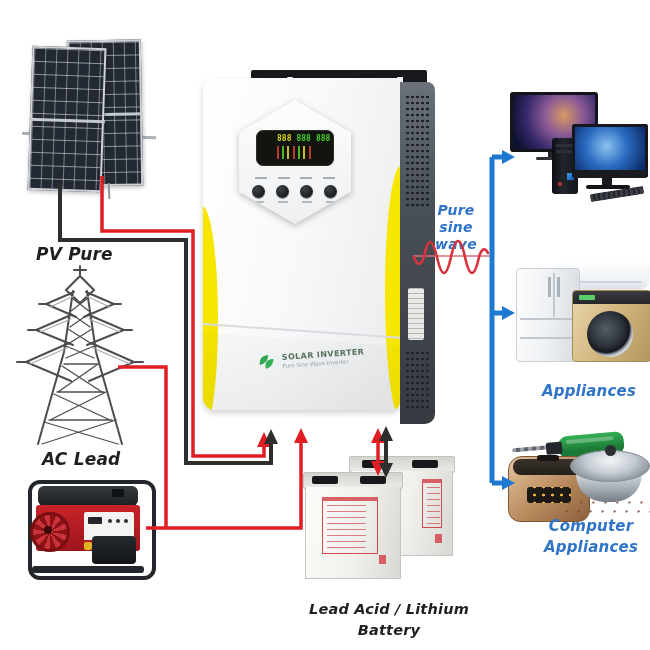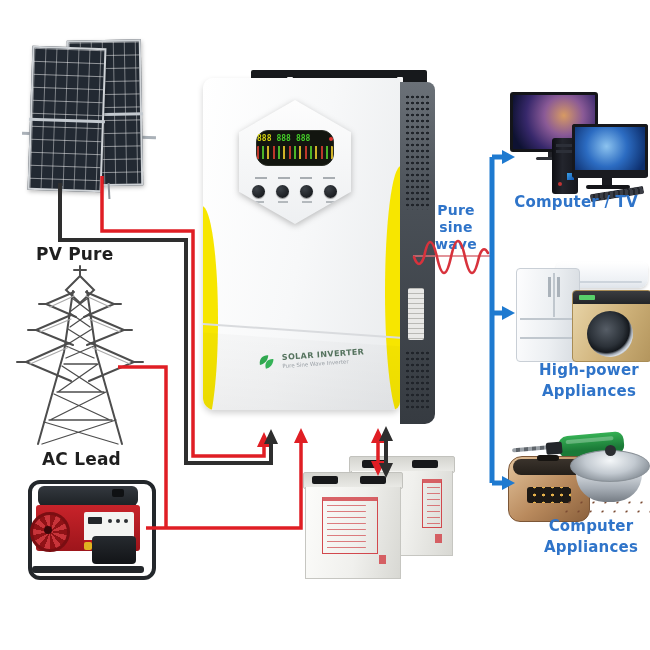--- a/index.html
+++ b/index.html
@@ -1,20 +1,20 @@
 <!DOCTYPE html>
 <html><head>
 <meta charset="utf-8">
 <style>
   html,body{margin:0;padding:0;background:#fff;}
   .stage{position:relative;width:650px;height:650px;background:#fff;overflow:hidden;
          font-family:"DejaVu Sans",sans-serif;}
   .abs{position:absolute;}
   
-  .lbl{position:absolute;font-weight:bold;letter-spacing:.2px;white-space:nowrap;}
+  .lbl{position:absolute;font-weight:bold;font-style:italic;letter-spacing:.2px;white-space:nowrap;}
   .lbl-dark{color:#1f1f1f;font-size:17px;}
   .lbl-blue{color:#2f74c9;font-size:15px;}
   .lbl-center{text-align:center;white-space:normal;line-height:21px;}
   
   .pv-group{left:26px;top:40px;width:122px;height:160px;}
   .pv-rail{position:absolute;left:-4px;top:94px;width:134px;height:3px;background:#aab1b8;transform:rotate(2deg);}
   .pv-panel{position:absolute;border:2px solid #cfd3d7;background-color:#222932;
     background-image:linear-gradient(rgba(255,255,255,.5) 1px,transparent 1px),
                      linear-gradient(90deg,rgba(255,255,255,.4) 1px,transparent 1px);
     background-size:100% 13px,11px 100%;box-shadow:1px 2px 4px rgba(0,0,0,.25);}
@@ -47,21 +47,21 @@
   .yl{position:absolute;width:32px;background:#f7e600;border-radius:50%;}
   .yl-left{left:-17px;top:128px;height:228px;}
   .yl-right{right:-17px;top:88px;height:252px;}
   .inv-seam{position:absolute;left:-8px;top:252px;width:216px;height:2px;background:#d9dbde;transform:rotate(4deg);}
   .inv-shade{position:absolute;left:-8px;top:254px;width:220px;height:90px;transform:rotate(4deg);transform-origin:left top;
     background:linear-gradient(180deg,rgba(0,0,0,.02),rgba(0,0,0,.06));}
   .hexwrap{position:absolute;left:36px;top:22px;filter:drop-shadow(0 2px 3px rgba(0,0,0,.25));}
   .hex{width:112px;height:124px;position:relative;background:linear-gradient(180deg,#fdfdfd,#eef0f2);
     clip-path:polygon(50% 0,100% 26%,100% 74%,50% 100%,0 74%,0 26%);}
   .scr{position:absolute;left:17px;top:30px;width:78px;height:36px;background:#12150f;border:1px solid #2a2d26;
-    border-radius:12px;box-sizing:border-box;padding:4px 0 3px;}
+    border-radius:7px;box-sizing:border-box;padding:4px 20px 3px;}
   .scr-digits{display:flex;gap:5px;align-items:center;font-family:"DejaVu Sans Mono",monospace;font-size:8px;font-weight:bold;line-height:8px;}
   .d-grn{color:#46d02a;} .d-yel{color:#d8d612;}
   .scr-dot{width:4px;height:4px;background:#e23430;border-radius:50%;margin-left:auto;}
   .scr-px{margin-top:3px;height:13px;opacity:.92;border-radius:1px;
     background-image:repeating-linear-gradient(90deg,#cc3a2e 0 2px,#12150f 2px 5px,#53c22b 5px 7px,#12150f 7px 10px,#e0c02a 10px 12px,#12150f 12px 16px),
       repeating-linear-gradient(0deg,rgba(18,21,15,.55) 0 2px,transparent 2px 4px);}
   .ledrow{position:absolute;left:16px;top:77px;width:80px;display:flex;justify-content:space-between;}
   .led{width:12px;height:2px;background:#a8adb2;}
   .btnrow{position:absolute;left:13px;top:85px;width:86px;display:flex;justify-content:space-between;}
   .btncell{width:14px;}
@@ -377,29 +377,29 @@
     <g stroke="#1e7ad0" stroke-width="5" fill="none">
       <path d="M492,157 L492,483"></path>
       <path d="M492,157 L504,157" marker-end="url(#arBl)"></path>
       <path d="M492,313 L504,313" marker-end="url(#arBl)"></path>
       <path d="M492,483 L504,483" marker-end="url(#arBl)"></path>
     </g>
   </svg>
 
   <div class="lbl lbl-dark" style="left:36px;top:244px;">PV Pure</div>
   <div class="lbl lbl-dark" style="left:42px;top:449px;">AC Lead</div>
+  <div class="lbl lbl-dark lbl-center" style="left:283px;top:599px;width:212px;font-size:14.5px;">Lead Acid / Lithium Battery</div>
 
   <div class="lbl lbl-blue pure-wave-lbl">
     <span>Pure</span><br>
     <span>sine wave</span>
   </div>
 
-  <div class="lbl lbl-blue lbl-center" style="left:506px;top:192px;width:140px;">Computer / TV</div>
   <div class="lbl lbl-blue lbl-center" style="left:524px;top:360px;width:130px;">
-    <span>High-power</span><br>
+    <br>
     <span>Appliances</span>
   </div>
   <div class="lbl lbl-blue lbl-center" style="left:526px;top:516px;width:130px;">
     <span>Computer</span><br>
     <span>Appliances</span>
   </div>
 
 </div>
 
 </body></html>

